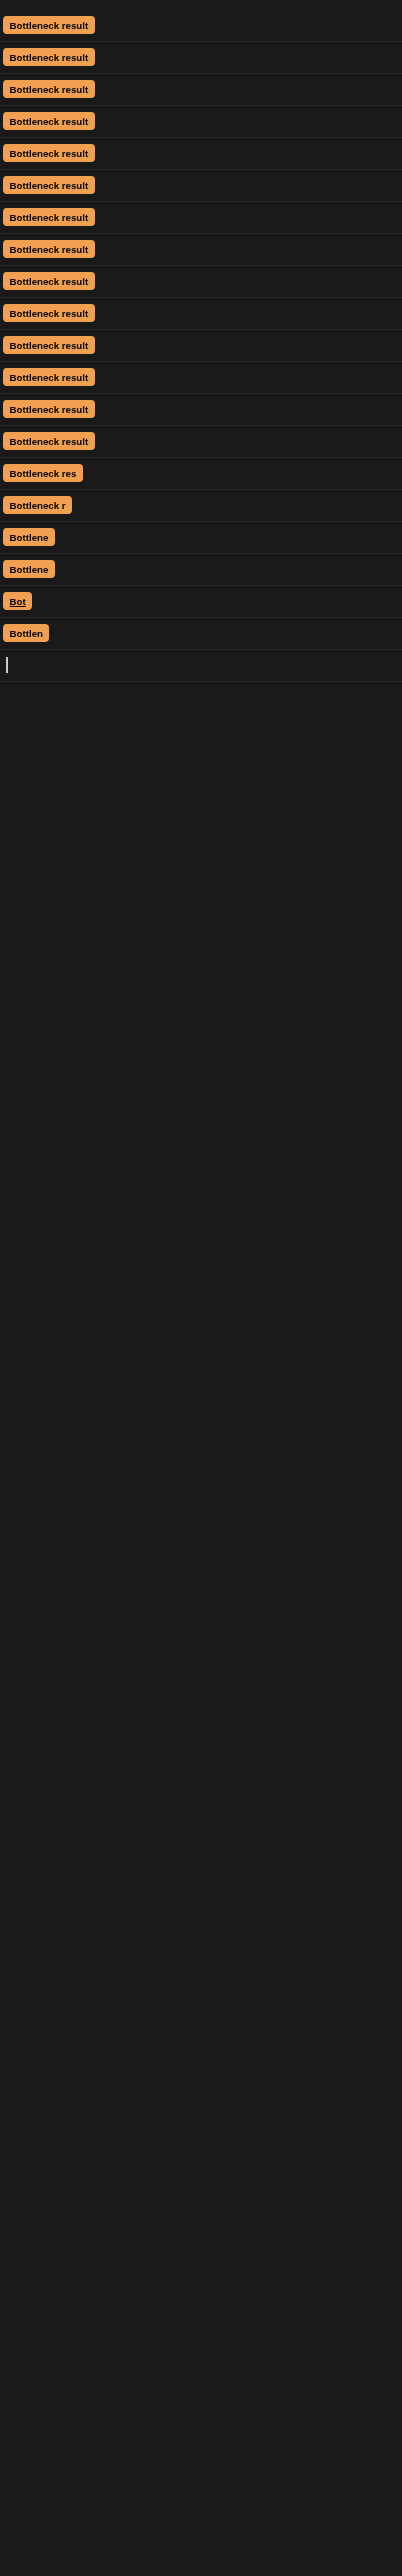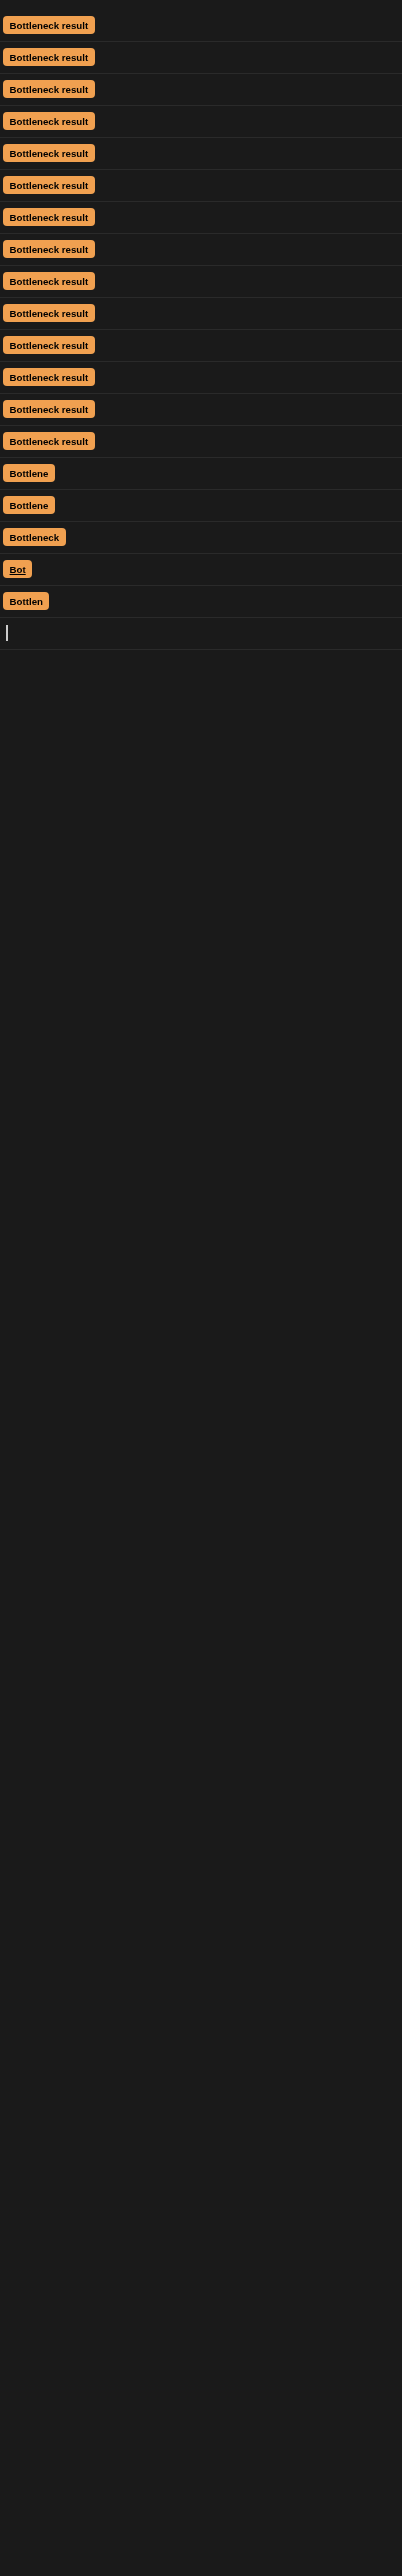--- a/index.html
+++ b/index.html
@@ -95,27 +95,30 @@
     <div class="row">
       <span class="bottleneck-badge" style="max-width: 105px;">Bottleneck result</span>
     </div>
     <div class="row">
       <span class="bottleneck-badge" style="max-width: 105px;">Bottleneck result</span>
     </div>
     <div class="row">
       <span class="bottleneck-badge" style="max-width: 105px;">Bottleneck result</span>
     </div>
     <div class="row">
-      <span class="bottleneck-badge" style="max-width: 60px;">Bottlene</span>
+      <span class="bottleneck-badge" style="max-width: 89px;">Bottleneck res</span>
+    </div>
+    <div class="row">
+      <span class="bottleneck-badge" style="max-width: 72px;">Bottleneck r</span>
     </div>
     <div class="row">
       <span class="bottleneck-badge" style="max-width: 60px;">Bottlene</span>
     </div>
     <div class="row">
-      <span class="bottleneck-badge" style="max-width: 68px;">Bottleneck</span>
+      <span class="bottleneck-badge" style="max-width: 60px;">Bottlene</span>
     </div>
     <div class="row">
       <span class="bottleneck-badge" style="max-width: 31px; text-decoration: underline;">Bot</span>
     </div>
     <div class="row">
       <span class="bottleneck-badge" style="max-width: 52px;">Bottlen</span>
     </div>
   </div>
 
 <div class="row" style="height: 32px;">

